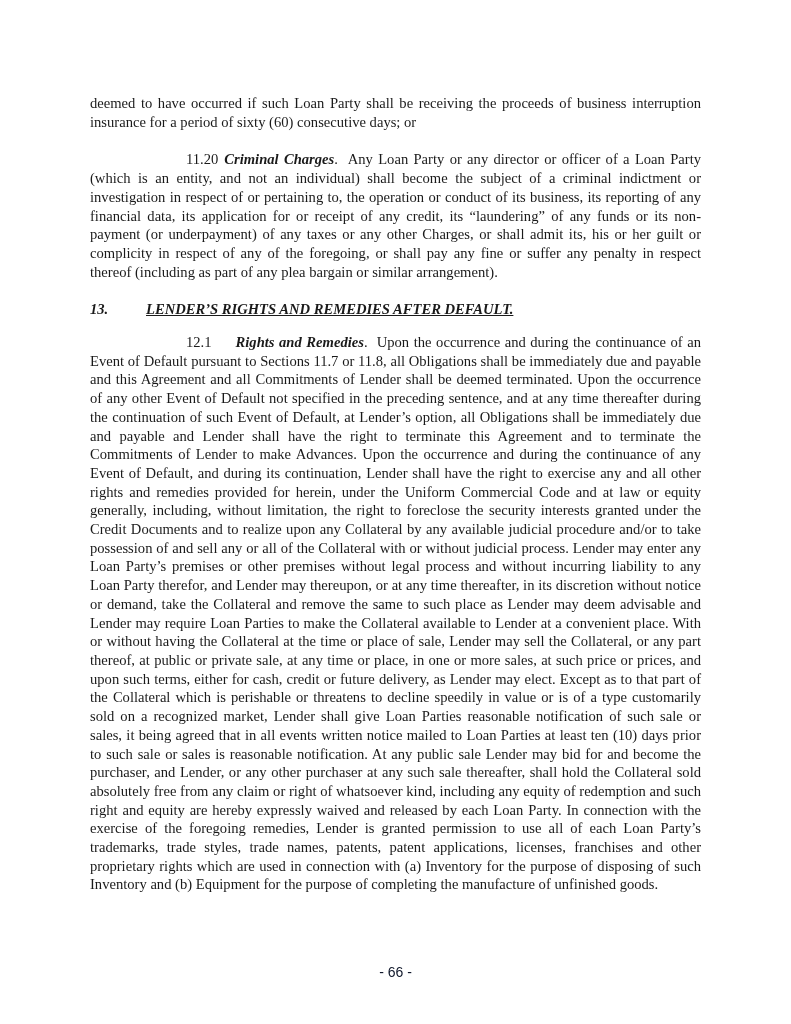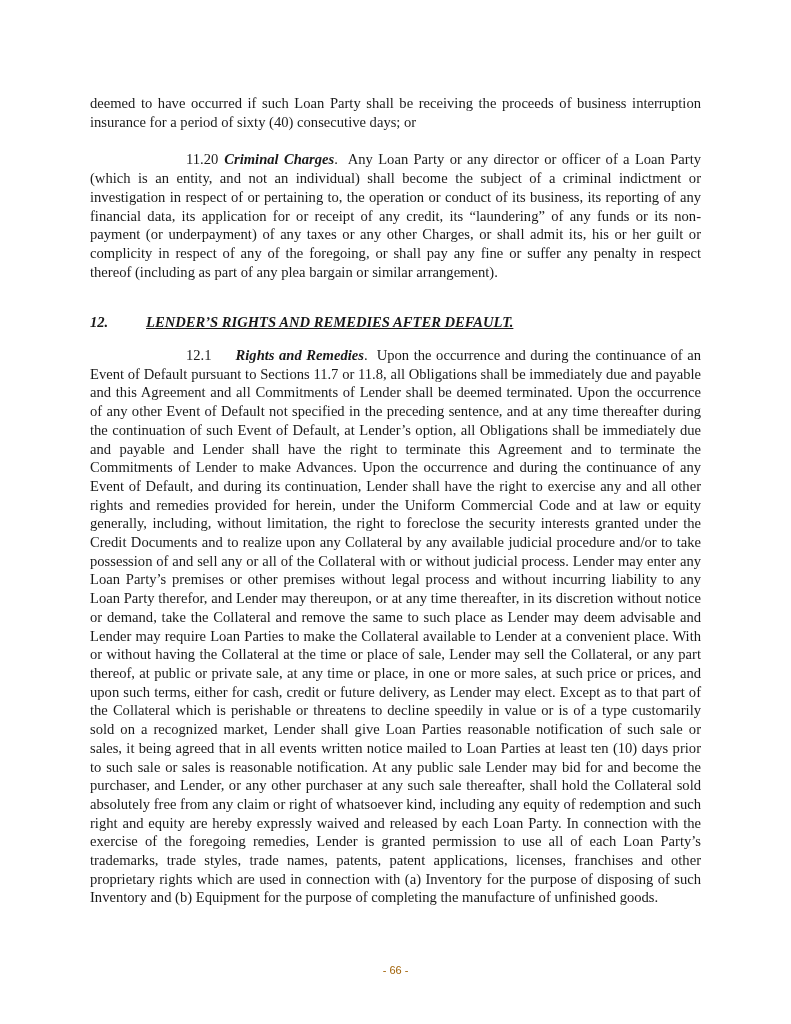--- a/index.html
+++ b/index.html
@@ -33,21 +33,21 @@
     p {
       margin: 0;
       text-align: justify;
       text-align-last: left;
     }
     .para-cont {
       margin-bottom: 19px;
     }
     .para-1120 {
       text-indent: 48px;
-      margin-bottom: 32px;
+      margin-bottom: 19px;
     }
     .heading {
       display: flex;
       align-items: baseline;
       font-weight: bold;
       font-style: italic;
       margin-bottom: 14px;
     }
     .heading .num {
       width: 56px;
@@ -73,36 +73,36 @@
     }
     .xref {
     }
     .page-number {
       position: absolute;
       top: 964px;
       left: 0;
       width: 791px;
       text-align: center;
       font-family: "Liberation Sans", "DejaVu Sans", sans-serif;
-      font-size: 11px;
-      color: #a16207;
+      font-size: 14px;
+      color: #0f172a;
     }
   </style>
 </head>
 <body>
 
 <div class="page">
   <div class="content">
 
-    <p class="para-cont">deemed to have occurred if such Loan Party shall be receiving the proceeds of business interruption insurance for a period of sixty (40) consecutive days; or</p>
+    <p class="para-cont">deemed to have occurred if such Loan Party shall be receiving the proceeds of business interruption insurance for a period of sixty (60) consecutive days; or</p>
 
     <p class="para-1120"><span class="sec-num">11.20</span><span class="sec-title">Criminal Charges</span><span>.</span>&nbsp; <span>Any Loan Party or any director or officer of a Loan Party (which is an entity, and not an individual) shall become the subject of a criminal indictment or investigation in respect of or pertaining to, the operation or conduct of its business, its reporting of any financial data, its application for or receipt of any credit, its “laundering” of any funds or its non-payment (or underpayment) of any taxes or any other Charges, or shall admit its, his or her guilt or complicity in respect of any of the foregoing, or shall pay any fine or suffer any penalty in respect thereof (including as part of any plea bargain or similar arrangement).</span></p>
 
     <div class="heading">
-      <span class="num">12.</span>
+      <span class="num">13.</span>
       <span class="title">LENDER’S RIGHTS AND REMEDIES AFTER DEFAULT.</span>
     </div>
 
     <p class="para-121"><span class="sec-num wide">12.1</span><span class="sec-title">Rights and Remedies</span><span>.</span>&nbsp; <span>Upon the occurrence and during the continuance of an Event of Default pursuant to</span> <span class="xref">Sections 11.7</span> <span>or</span> <span class="xref">11.8</span><span>, all Obligations shall be immediately due and payable and this Agreement and all Commitments of Lender shall be deemed terminated.  Upon the occurrence of any other Event of Default not specified in the preceding sentence, and at any time thereafter during the continuation of such Event of Default, at Lender’s option, all Obligations shall be immediately due and payable and Lender shall have the right to terminate this Agreement and to terminate the Commitments of Lender to make Advances.  Upon the occurrence and during the continuance of any Event of Default, and during its continuation, Lender shall have the right to exercise any and all other rights and remedies provided for herein, under the Uniform Commercial Code and at law or equity generally, including, without limitation, the right to foreclose the security interests granted under the Credit Documents and to realize upon any Collateral by any available judicial procedure and/or to take possession of and sell any or all of the Collateral with or without judicial process.  Lender may enter any Loan Party’s premises or other premises without legal process and without incurring liability to any Loan Party therefor, and Lender may thereupon, or at any time thereafter, in its discretion without notice or demand, take the Collateral and remove the same to such place as Lender may deem advisable and Lender may require Loan Parties to make the Collateral available to Lender at a convenient place.  With or without having the Collateral at the time or place of sale, Lender may sell the Collateral, or any part thereof, at public or private sale, at any time or place, in one or more sales, at such price or prices, and upon such terms, either for cash, credit or future delivery, as Lender may elect.  Except as to that part of the Collateral which is perishable or threatens to decline speedily in value or is of a type customarily sold on a recognized market, Lender shall give Loan Parties reasonable notification of such sale or sales, it being agreed that in all events written notice mailed to Loan Parties at least ten (10) days prior to such sale or sales is reasonable notification.  At any public sale Lender may bid for and become the purchaser, and Lender, or any other purchaser at any such sale thereafter, shall hold the Collateral sold absolutely free from any claim or right of whatsoever kind, including any equity of redemption and such right and equity are hereby expressly waived and released by each Loan Party.  In connection with the exercise of the foregoing remedies, Lender is granted permission to use all of each Loan Party’s trademarks, trade styles, trade names, patents, patent applications, licenses, franchises and other proprietary rights which are used in connection with (a) Inventory for the purpose of disposing of such Inventory and (b) Equipment for the purpose of completing the manufacture of unfinished goods.</span></p>
 
   </div>
 
   <div class="page-number">- 66 -</div>
 </div>
 

